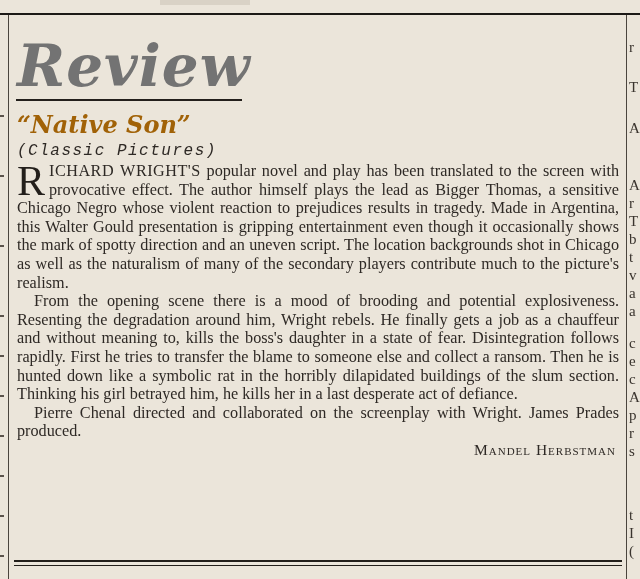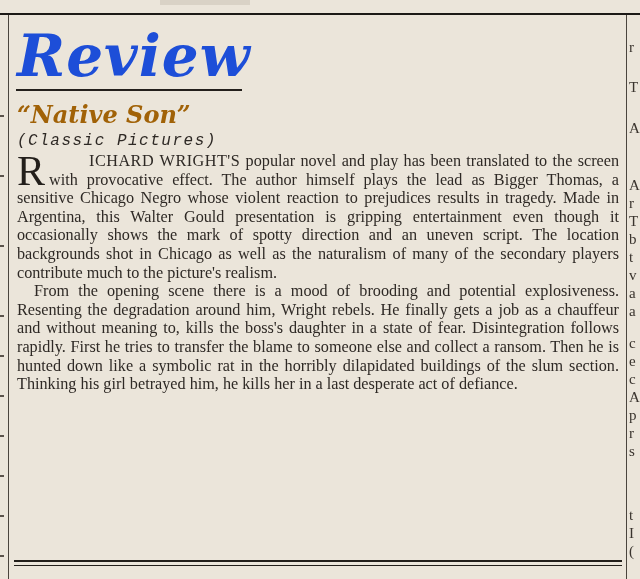--- a/index.html
+++ b/index.html
@@ -42,22 +42,22 @@
     .right-frags div { position: absolute; left: 0; }
 
     .article {
       position: absolute; left: 14px; top: 17px; width: 608px;
     }
     .masthead {
       font-family: "DejaVu Serif", "Liberation Serif", serif;
       font-style: italic; font-weight: bold;
       font-size: 58px; line-height: 62px;
       letter-spacing: 1px;
-      color: #1d4ed8;
-      margin: 8px 0 0 3px;
+      color: #737373;
+      margin: 18px 0 0 3px;
     }
     .masthead-rule {
       width: 226px; height: 2px; background: #231f1b; margin: 2px 0 0 2px;
     }
     .title {
       font-family: "DejaVu Serif", "Liberation Serif", serif;
       font-style: italic; font-weight: bold;
       font-size: 24px; line-height: 28px;
       color: #a16207;
       margin: 10px 0 0 3px;
@@ -69,21 +69,21 @@
     .body {
       font-size: 16.2px; line-height: 18.6px;
       text-align: justify; margin-top: 1px; padding: 0 3px;
     }
     .body p { margin: 0; text-indent: 17px; }
     .body p.first { text-indent: 0; }
     .dropcap {
       float: left; font-size: 42px; line-height: 34px;
       margin: 2px 4px -4px 0; color: #231f1b;
     }
-    .smallcaps { font-variant: small-caps; letter-spacing: 0.5px; margin-left: 40px; }
+    .smallcaps { font-variant: small-caps; letter-spacing: 0.5px; }
     .byline {
       text-align: right; font-variant: small-caps;
       letter-spacing: 1px; font-size: 15.5px; line-height: 18px;
       padding-right: 3px;
     }
     .bottom-rule-1 {
       position: absolute; left: 14px; top: 560px; width: 608px; height: 2px; background: #231f1b;
     }
     .bottom-rule-2 {
       position: absolute; left: 14px; top: 565px; width: 608px; height: 1px; background: #231f1b;
@@ -135,17 +135,19 @@
 
 <div class="article">
   <div class="masthead">Review</div>
   <div class="masthead-rule"></div>
   <div class="title">“Native Son”</div>
   <div class="studio">(Classic Pictures)</div>
 
   <div class="body">
     <p class="first"><span class="dropcap">R</span><span class="smallcaps">ICHARD WRIGHT'S</span><span> popular novel and play has been translated to the screen with provocative effect. The author himself plays the lead as Bigger Thomas, a sensitive Chicago Negro whose violent reaction to prejudices results in tragedy. Made in Argentina, this Walter Gould presentation is gripping entertainment even though it occasionally shows the mark of spotty direction and an uneven script. The location backgrounds shot in Chicago as well as the naturalism of many of the secondary players contribute much to the picture's realism.</span></p>
     <p>From the opening scene there is a mood of brooding and potential explosiveness. Resenting the degradation around him, Wright rebels. He finally gets a job as a chauffeur and without meaning to, kills the boss's daughter in a state of fear. Disintegration follows rapidly. First he tries to transfer the blame to someone else and collect a ransom. Then he is hunted down like a symbolic rat in the horribly dilapidated buildings of the slum section. Thinking his girl betrayed him, he kills her in a last desperate act of defiance.</p>
+    <p>Pierre Chenal directed and collaborated on the screenplay with Wright. James Prades produced.</p>
+    <div class="byline">Mandel Herbstman</div>
   </div>
 </div>
 
 <div class="bottom-rule-1"></div>
 <div class="bottom-rule-2"></div>
 
 </body></html>

